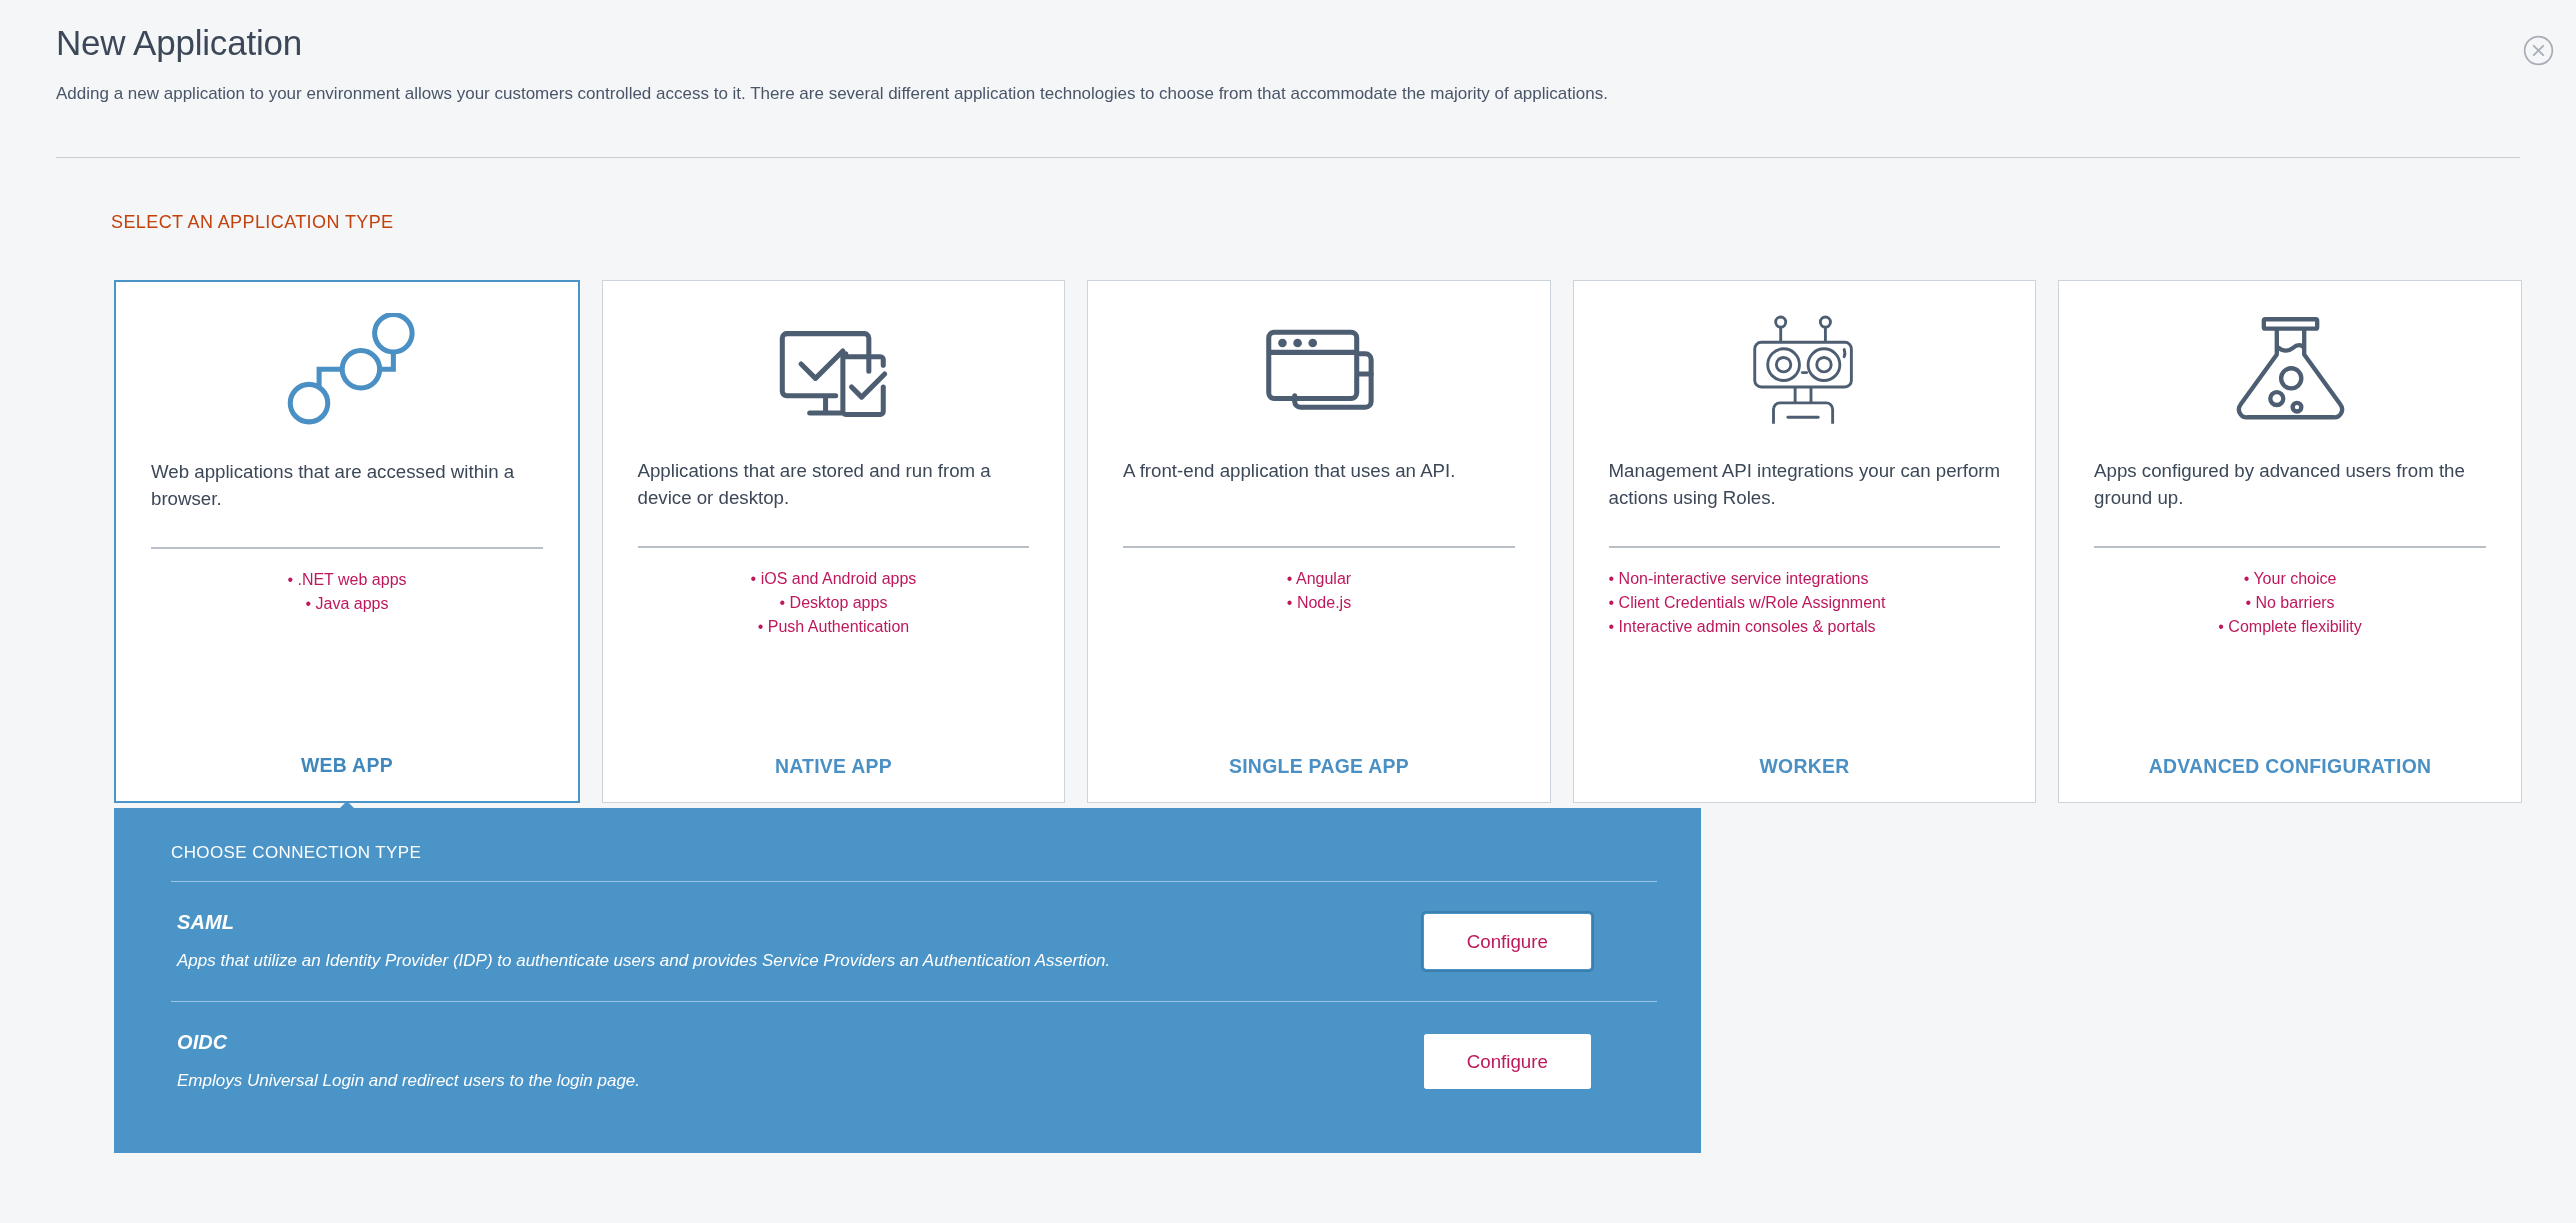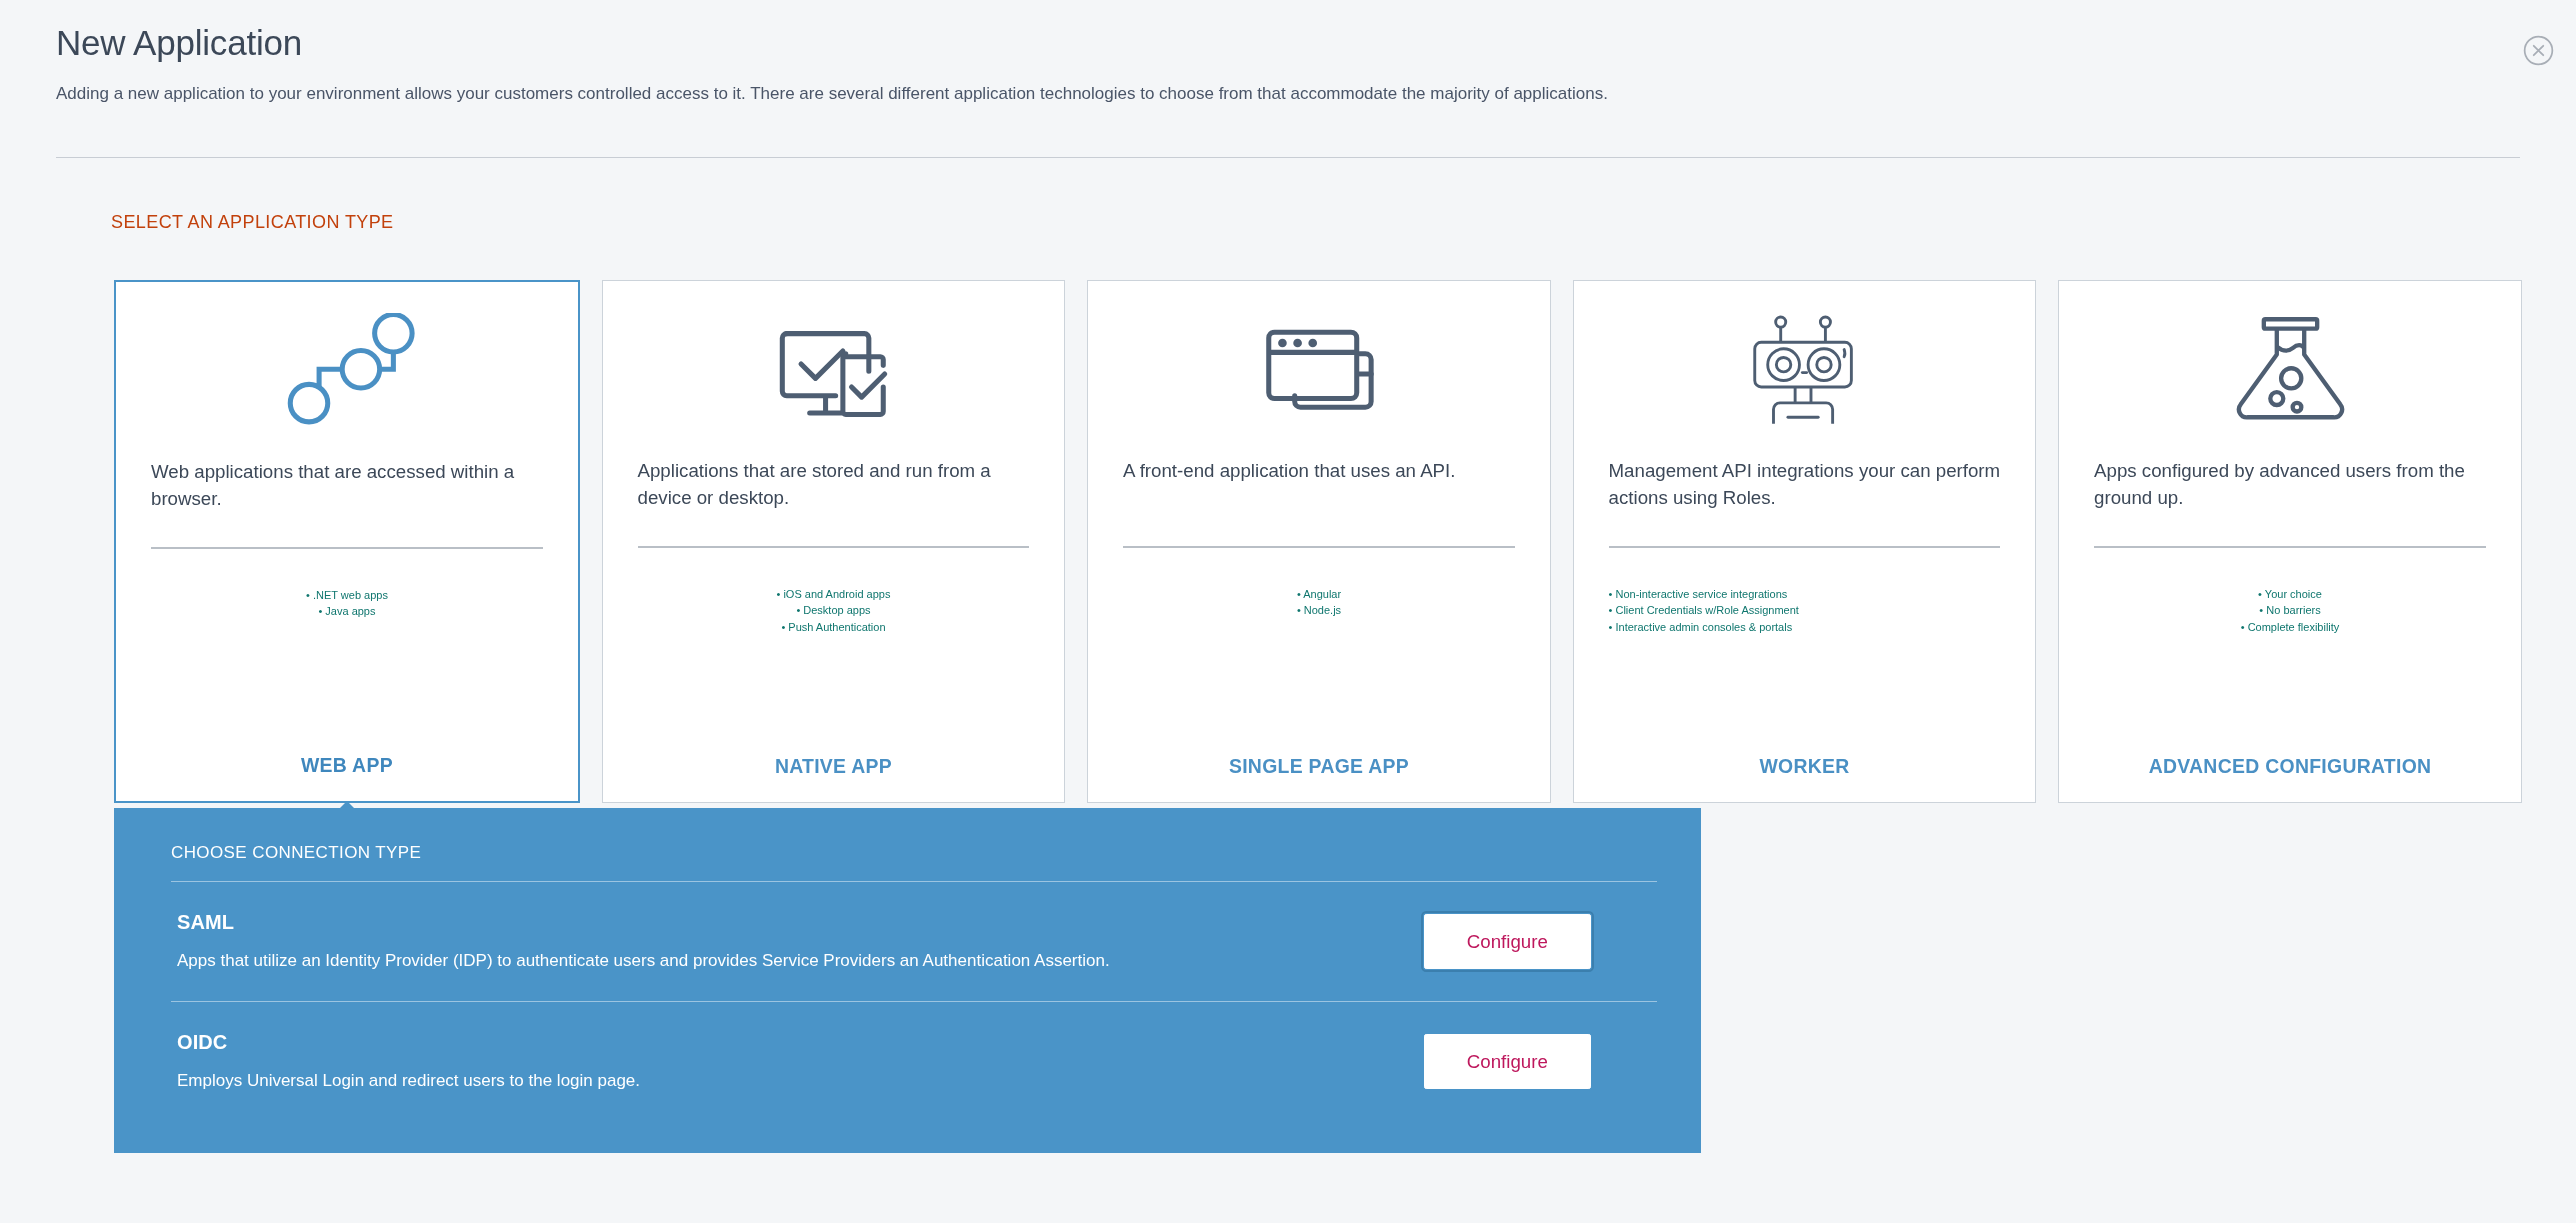--- a/index.html
+++ b/index.html
@@ -87,25 +87,25 @@
     color: #3c4858;
     min-height: 56px;
   }
   .card-rule {
     margin: 32px 0 0 0;
     height: 1.4px;
     background: #b9bfc6;
     width: 100%;
   }
   .card-bullets {
-    margin-top: 38px;
+    margin-top: 19px;
     list-style: none;
     text-align: center;
-    color: #0f766e;
-    font-size: 11px;
+    color: #be185d;
+    font-size: 16px;
     line-height: 1.52;
     flex: 1 1 auto;
   }
   .card-bullets li::before { content: "• "; }
   .card-cta {
     text-align: center;
     color: #4a90c4;
     font-size: 19.4px;
     font-weight: 700;
     letter-spacing: 0.3px;
@@ -143,21 +143,21 @@
   .panel-divider {
     height: 0.7px;
     background: rgba(255,255,255,0.45);
     margin: 0 7.2px 0 20px;
   }
   .conn-row {
     display: flex;
     align-items: center;
     padding: 29px 7.2px 29px 26px;
   }
-  .conn-text { flex: 1 1 auto; padding-right: 29px; }
+  .conn-text { flex: 1 1 auto; padding-right: 29px; font-style: italic; }
   .conn-name {
     color: #ffffff;
     font-size: 20px;
     font-weight: 700;
     margin-bottom: 16px;
     letter-spacing: 0.1px;
   }
   .conn-desc {
     color: #ffffff;
     font-size: 17px;

